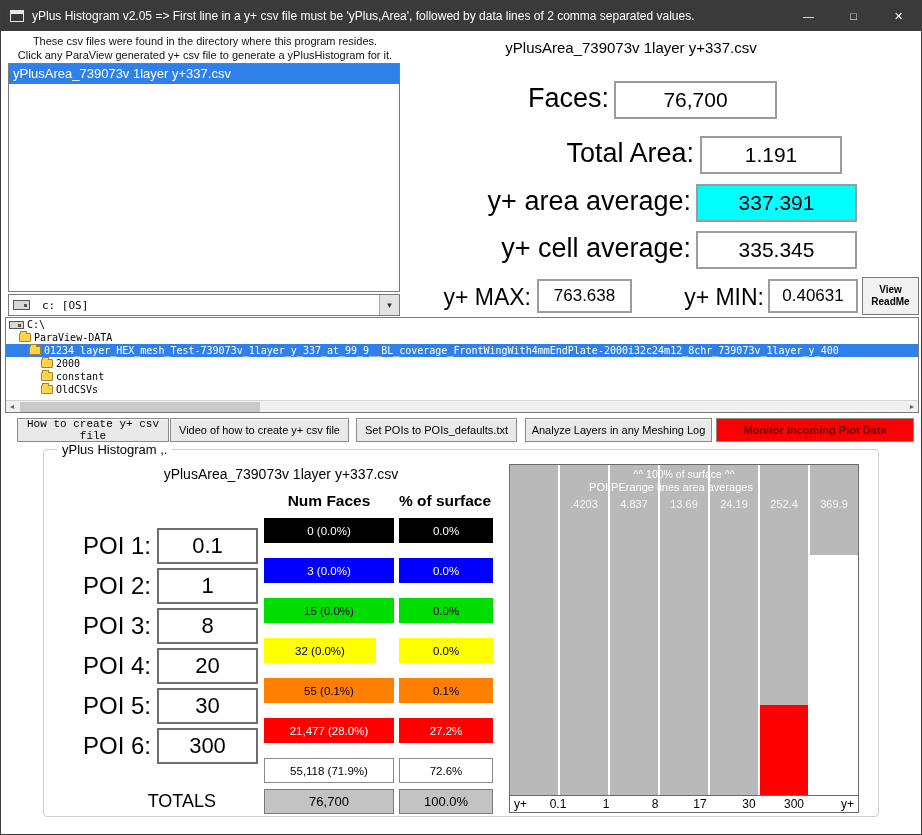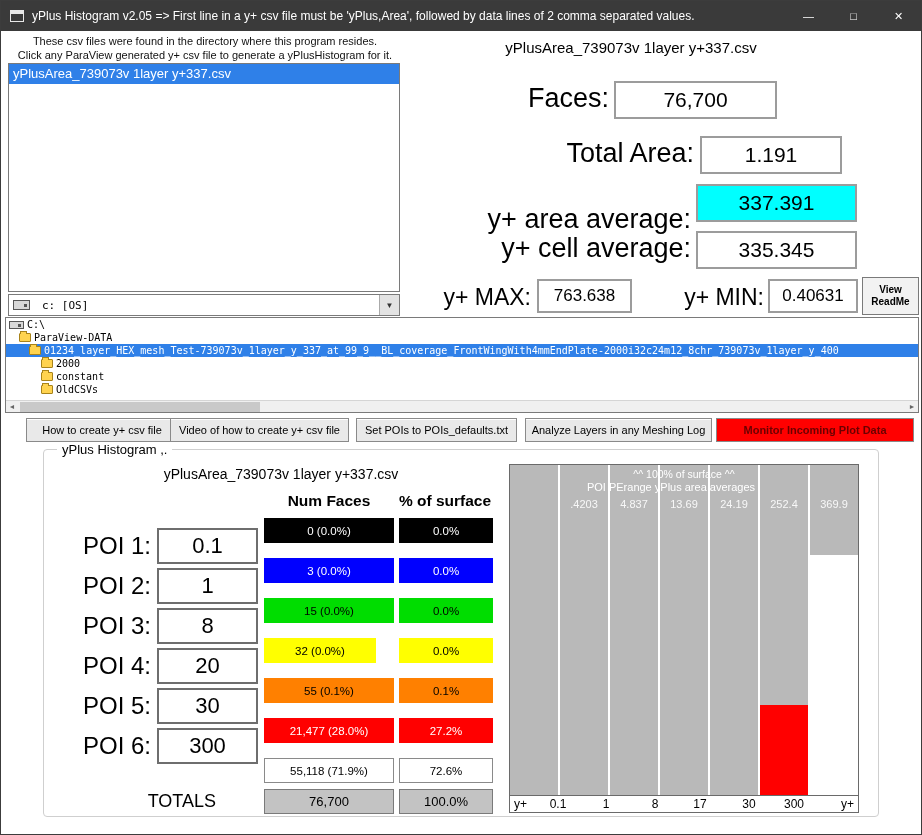--- a/index.html
+++ b/index.html
@@ -112,21 +112,21 @@
   </div>
 
   <div class="sum-filename">yPlusArea_739073v 1layer y+337.csv</div>
 
   <div class="big-label" style="left:400px; top:82px; width:208px;">Faces:</div>
   <div class="value-box" style="left:613px; top:80px; width:163px; height:38px;">76,700</div>
 
   <div class="big-label" style="left:430px; top:137px; width:263px;">Total Area:</div>
   <div class="value-box" style="left:699px; top:135px; width:142px; height:38px;">1.191</div>
 
-  <div class="big-label" style="left:410px; top:185px; width:280px;margin-top:18px;">y+ area average:</div>
+  <div class="big-label" style="left:410px; top:185px; width:280px;">y+ area average:</div>
   <div class="value-box" style="left: 695px; top: 183px; width: 161px; height: 38px; background: rgb(0, 255, 255);">337.391</div>
 
   <div class="big-label" style="left:410px; top:232px; width:280px;">y+ cell average:</div>
   <div class="value-box" style="left:695px; top:230px; width:161px; height:38px;">335.345</div>
 
   <div class="mid-label" style="left:408px; top:283px; width:122px;">y+ MAX:</div>
   <div class="value-box small" style="left:536px; top:278px; width:95px; height:34px;">763.638</div>
   <div class="mid-label" style="left:642px; top:283px; width:121px;">y+ MIN:</div>
   <div class="value-box small" style="left:767px; top:278px; width:90px; height:34px;">0.40631</div>
 
@@ -161,21 +161,21 @@
       <span>OldCSVs</span>
     </div>
     <div class="tree-hscroll">
       <span class="scroll-arrow">◄</span>
       <span class="scroll-thumb"></span>
       <span class="scroll-spacer"></span>
       <span class="scroll-arrow">►</span>
     </div>
   </div>
 
-  <div class="action-btn" style="left:25px; width:152px;">How to create y+ csv file</div>
+  <div class="action-btn" style="left:16px; width:152px;font-family:Liberation Mono, monospace;">How to create y+ csv file</div>
   <div class="action-btn" style="left:169px; width:179px;">Video of how to create y+ csv file</div>
   <div class="action-btn" style="left:355px; width:161px;">Set POIs to POIs_defaults.txt</div>
   <div class="action-btn alert" style="left: 715px; width: 198px; background: rgb(255, 0, 0);">Monitor Incoming Plot Data</div>
   <div class="action-btn" style="left:524px; width:187px;">Analyze Layers in any Meshing Log</div>
 
   <div class="groupbox"></div>
   <div class="group-title">yPlus Histogram ,.</div>
   <div class="grp-filename">yPlusArea_739073v 1layer y+337.csv</div>
 
   <div class="col-header" style="left:263px; width:130px;">Num Faces</div>
@@ -238,21 +238,21 @@
       </div>
       <div class="pcol" style="background: rgb(185, 185, 185);">
         <div class="avg">252.4</div>
         <div class="bar-fill" style="height: 27.2%; background: rgb(255, 0, 0);"></div>
       </div>
       <div class="pcol" style="background: rgb(185, 185, 185);">
         <div class="avg">369.9</div>
         <div class="bar-fill" style="height: 72.6%; background: rgb(255, 255, 255);"></div>
       </div>
       <div class="chart-title">^^ 100% of surface ^^</div>
-      <div class="chart-subtitle">POI PErange yPlus area averages</div>
+      <div class="chart-subtitle">POI PErange lines area averages</div>
     </div>
     <div class="axis">
       <span style="left:4px;">y+</span>
       <span class="ax-mid" style="left:48px;">0.1</span>
       <span class="ax-mid" style="left:96px;">1</span>
       <span class="ax-mid" style="left:145px;">8</span>
       <span class="ax-mid" style="left:190px;">17</span>
       <span class="ax-mid" style="left:239px;">30</span>
       <span class="ax-mid" style="left:284px;">300</span>
       <span style="right:4px;">y+</span>

